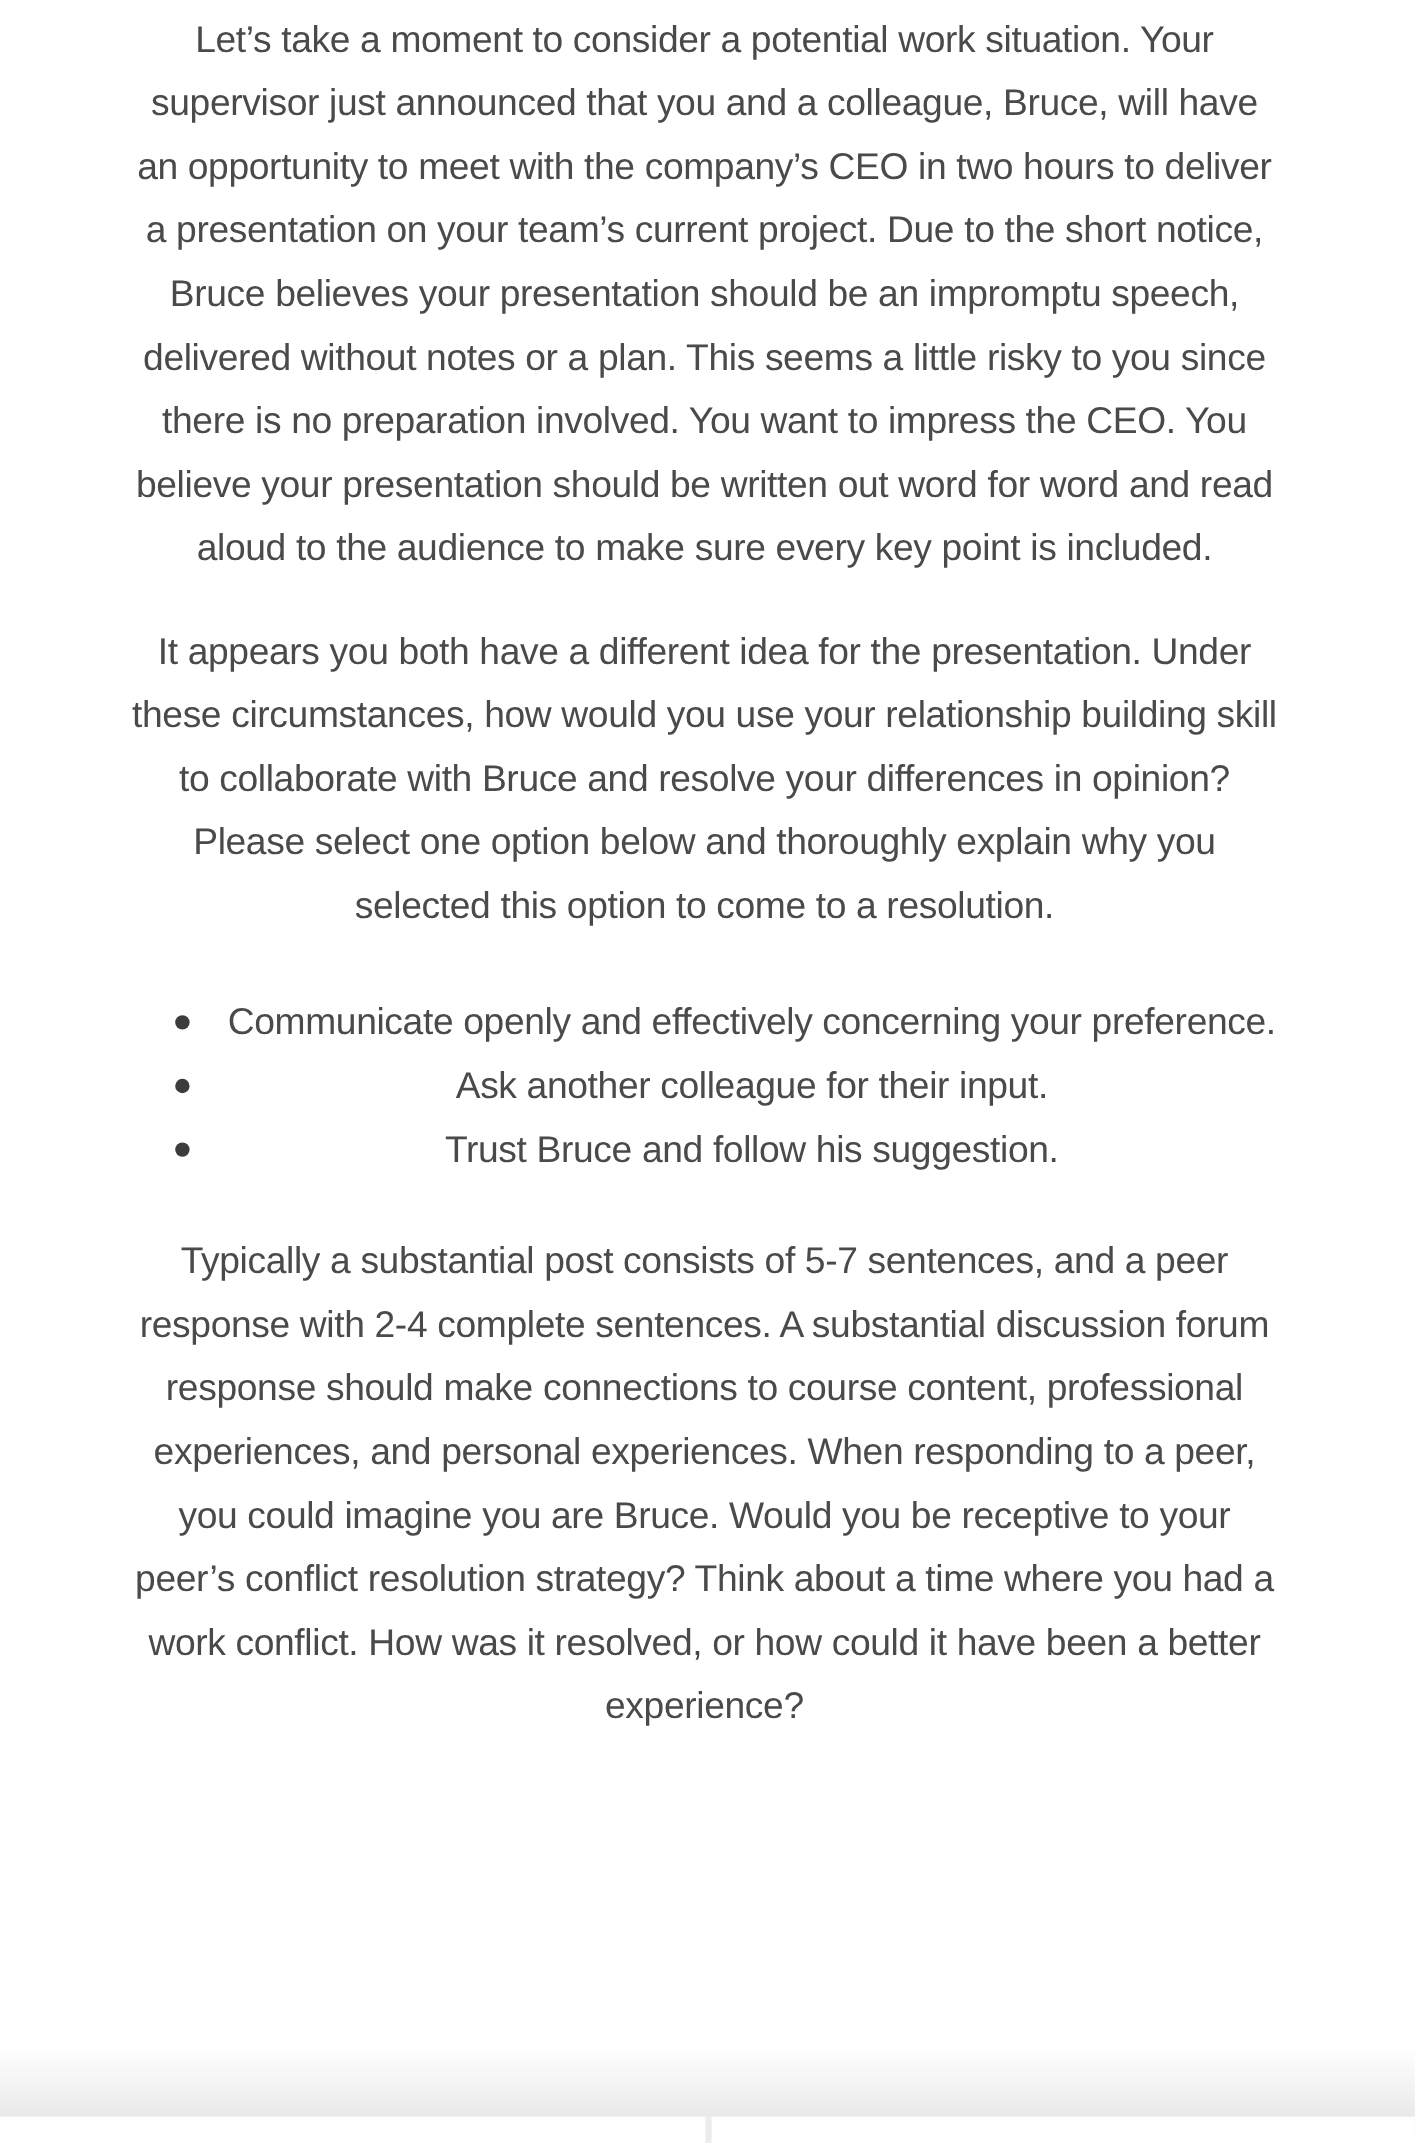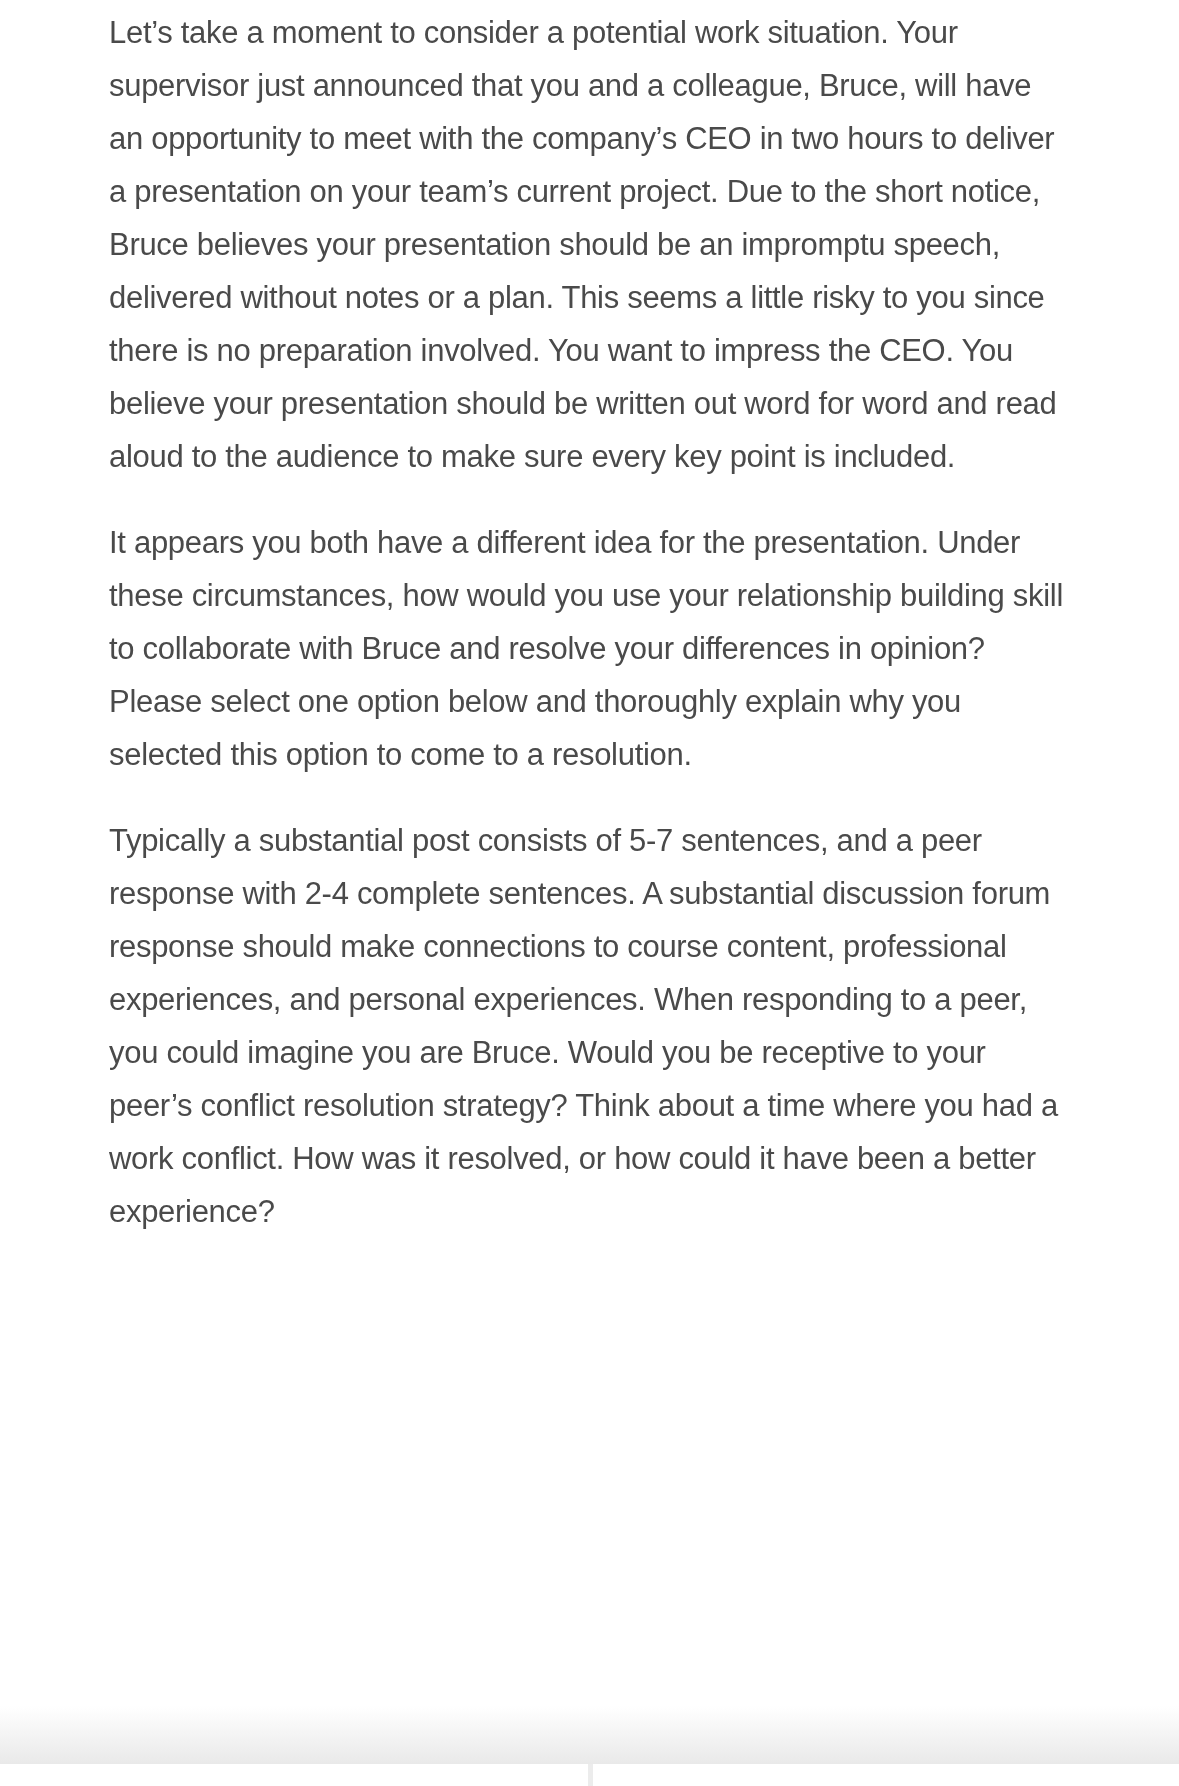--- a/index.html
+++ b/index.html
@@ -13,20 +13,21 @@
     background: #ffffff;
     overflow: hidden;
     font-family: "Liberation Sans", "DejaVu Sans", sans-serif;
   }
   .content {
     position: absolute;
     top: 0;
     left: 109px;
     width: 956px;
     padding-top: 6px;
+    text-align: center;
   }
   .content p {
     margin: 0 0 33px 0;
     font-size: 31px;
     font-weight: 300;
     line-height: 53px;
     letter-spacing: -0.3px;
     color: #4a4a4a;
   }
   ul.options {
@@ -85,20 +86,25 @@
   }
 </style>
 </head>
 <body>
 
 <div class="content">
   <p>Let’s take a moment to consider a potential work situation. Your supervisor just announced that you and a colleague, Bruce, will have an opportunity to meet with the company’s CEO in two hours to deliver a presentation on your team’s current project. Due to the short notice, Bruce believes your presentation should be an impromptu speech, delivered without notes or a plan. This seems a little risky to you since there is no preparation involved. You want to impress the CEO. You believe your presentation should be written out word for word and read aloud to the audience to make sure every key point is included.</p>
 
   <p>It appears you both have a different idea for the presentation. Under these circumstances, how would you use your relationship building skill to collaborate with Bruce and resolve your differences in opinion? Please select one option below and thoroughly explain why you selected this option to come to a resolution.</p>
 
+  <ul class="options">
+    <li>Communicate openly and effectively concerning your preference.</li>
+    <li>Ask another colleague for their input.</li>
+    <li>Trust Bruce and follow his suggestion.</li>
+  </ul>
 
   <p>Typically a substantial post consists of 5-7 sentences, and a peer response with 2-4 complete sentences. A substantial discussion forum response should make connections to course content, professional experiences, and personal experiences. When responding to a peer, you could imagine you are Bruce. Would you be receptive to your peer’s conflict resolution strategy? Think about a time where you had a work conflict. How was it resolved, or how could it have been a better experience?</p>
 </div>
 
 <div class="scroll-fade"></div>
 
 <div class="bottom-panels">
   <div class="panel-left"></div>
   <div class="panel-divider"></div>
   <div class="panel-right"></div>

